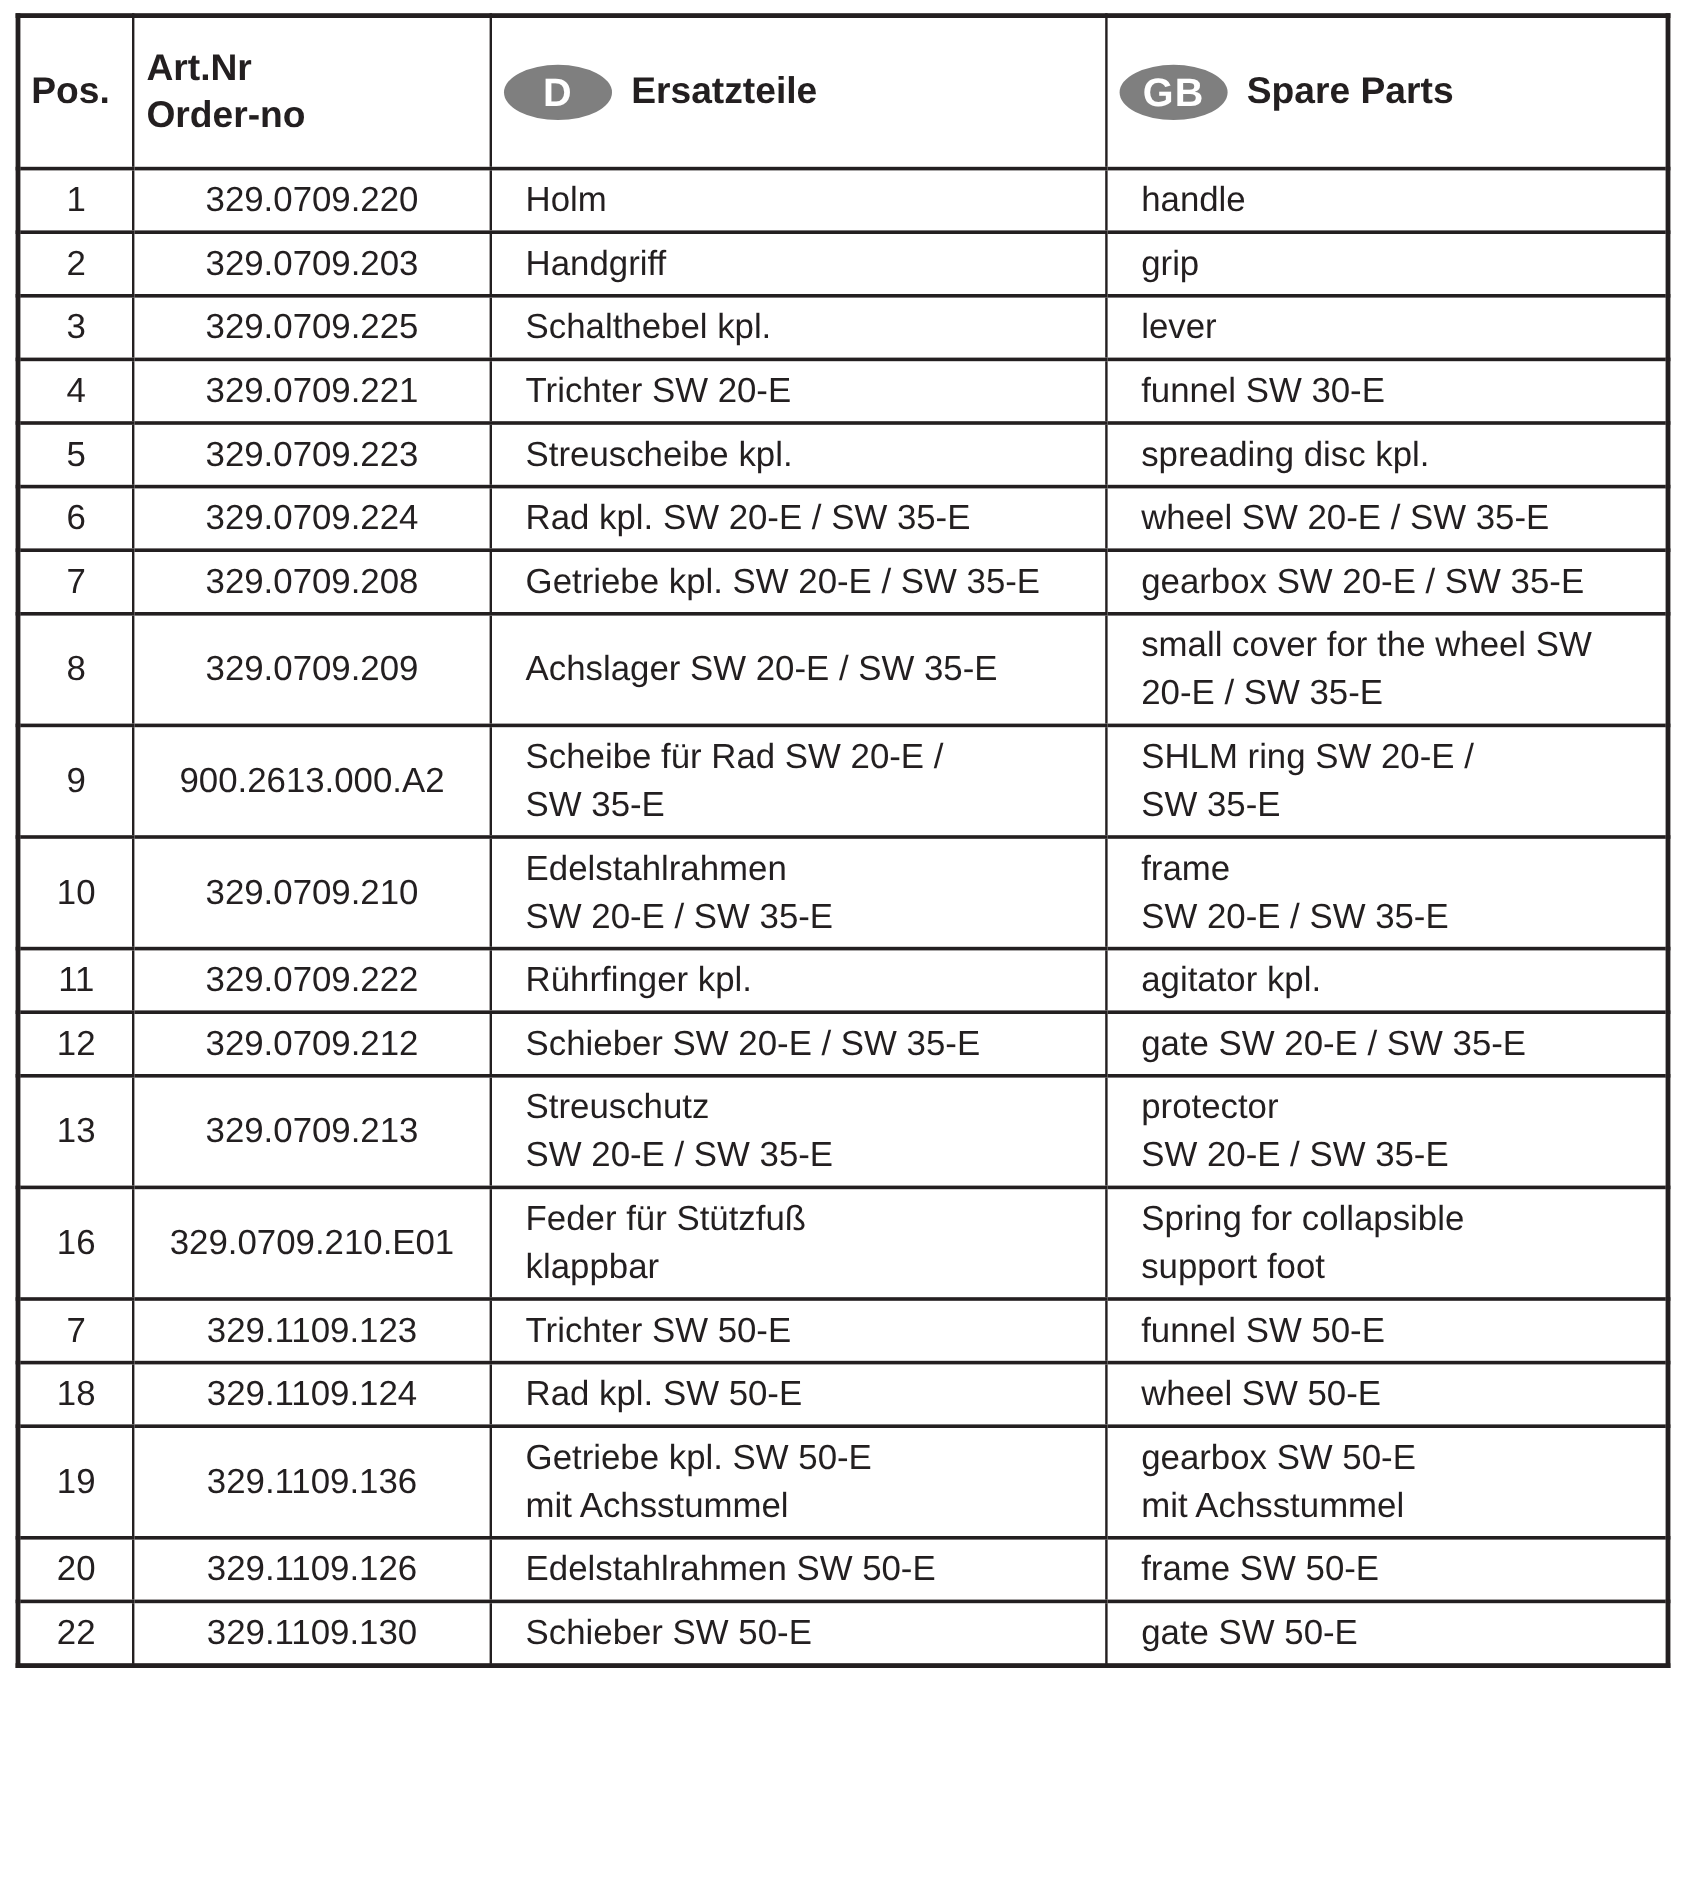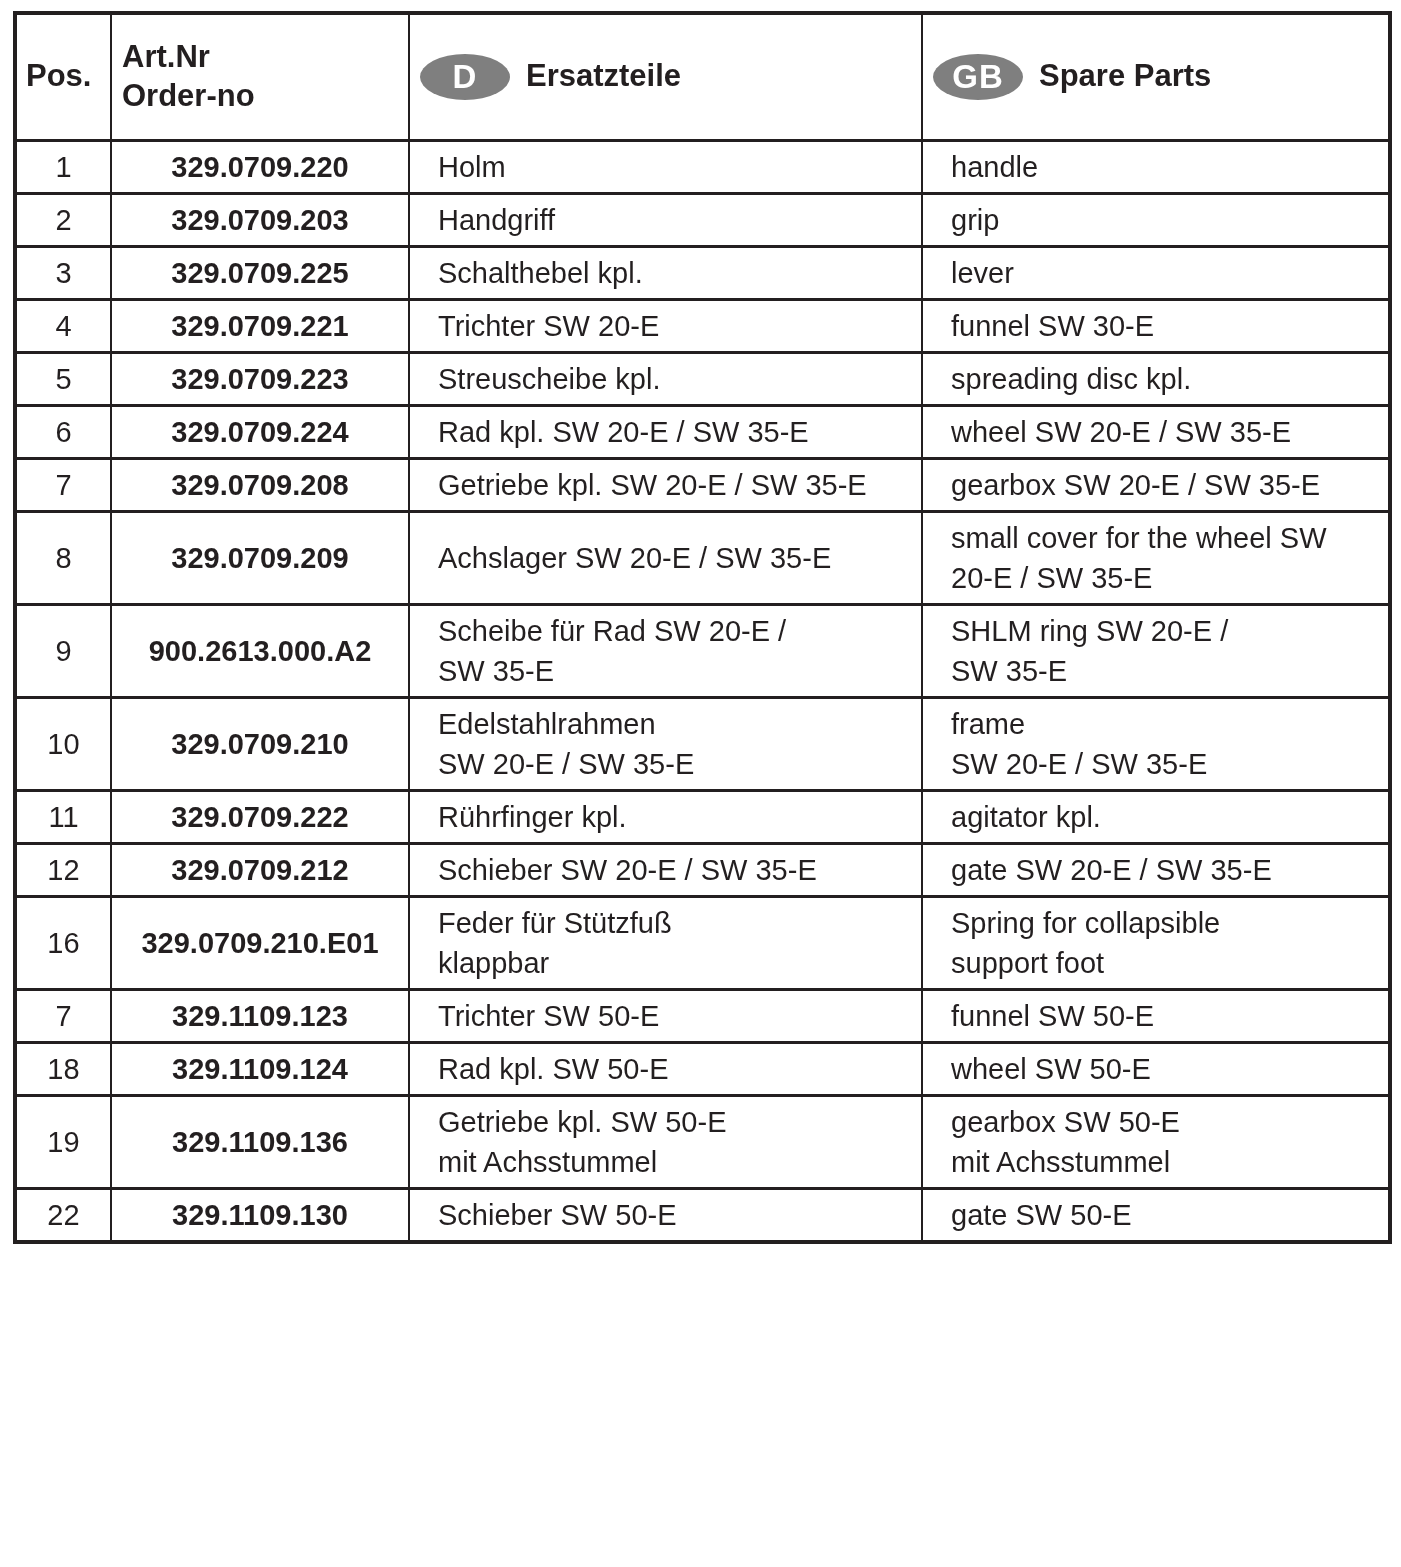--- a/index.html
+++ b/index.html
@@ -42,21 +42,21 @@
   }
   th.h-pos { padding-left: 9px; }
   td {
     font-size: 29px;
     line-height: 1.38;
     padding: 5px 0;
     white-space: pre-line;
     height: 48px;
   }
   td.pos { text-align: center; font-weight: normal; }
-  td.art { text-align: center; font-weight: bold; }
+  td.art { text-align: center; font-weight: normal; }
   td.de, td.en { text-align: left; padding-left: 28px; padding-right: 8px; }
 
   .hd-flex {
     display: flex;
     align-items: center;
     gap: 16px;
   }
   .badge {
     display: inline-flex;
     align-items: center;
@@ -174,20 +174,28 @@
       <td class="de">Rührfinger kpl.</td>
       <td class="en">agitator kpl.</td>
     </tr>
     <tr>
       <td class="pos">12</td>
       <td class="art">329.0709.212</td>
       <td class="de">Schieber SW 20-E / SW 35-E</td>
       <td class="en">gate SW 20-E / SW 35-E</td>
     </tr>
     <tr>
+      <td class="pos">13</td>
+      <td class="art">329.0709.213</td>
+      <td class="de">Streuschutz
+SW 20-E / SW 35-E</td>
+      <td class="en">protector
+SW 20-E / SW 35-E</td>
+    </tr>
+    <tr>
       <td class="pos">16</td>
       <td class="art">329.0709.210.E01</td>
       <td class="de">Feder für Stützfuß
 klappbar</td>
       <td class="en">Spring for collapsible
 support foot</td>
     </tr>
     <tr>
       <td class="pos">7</td>
       <td class="art">329.1109.123</td>
@@ -202,20 +210,26 @@
     </tr>
     <tr>
       <td class="pos">19</td>
       <td class="art">329.1109.136</td>
       <td class="de">Getriebe kpl. SW 50-E
 mit Achsstummel</td>
       <td class="en">gearbox SW 50-E
 mit Achsstummel</td>
     </tr>
     <tr>
+      <td class="pos">20</td>
+      <td class="art">329.1109.126</td>
+      <td class="de">Edelstahlrahmen SW 50-E</td>
+      <td class="en">frame SW 50-E</td>
+    </tr>
+    <tr>
       <td class="pos">22</td>
       <td class="art">329.1109.130</td>
       <td class="de">Schieber SW 50-E</td>
       <td class="en">gate SW 50-E</td>
     </tr>
 
   </tbody>
 </table>
 
 </body></html>

